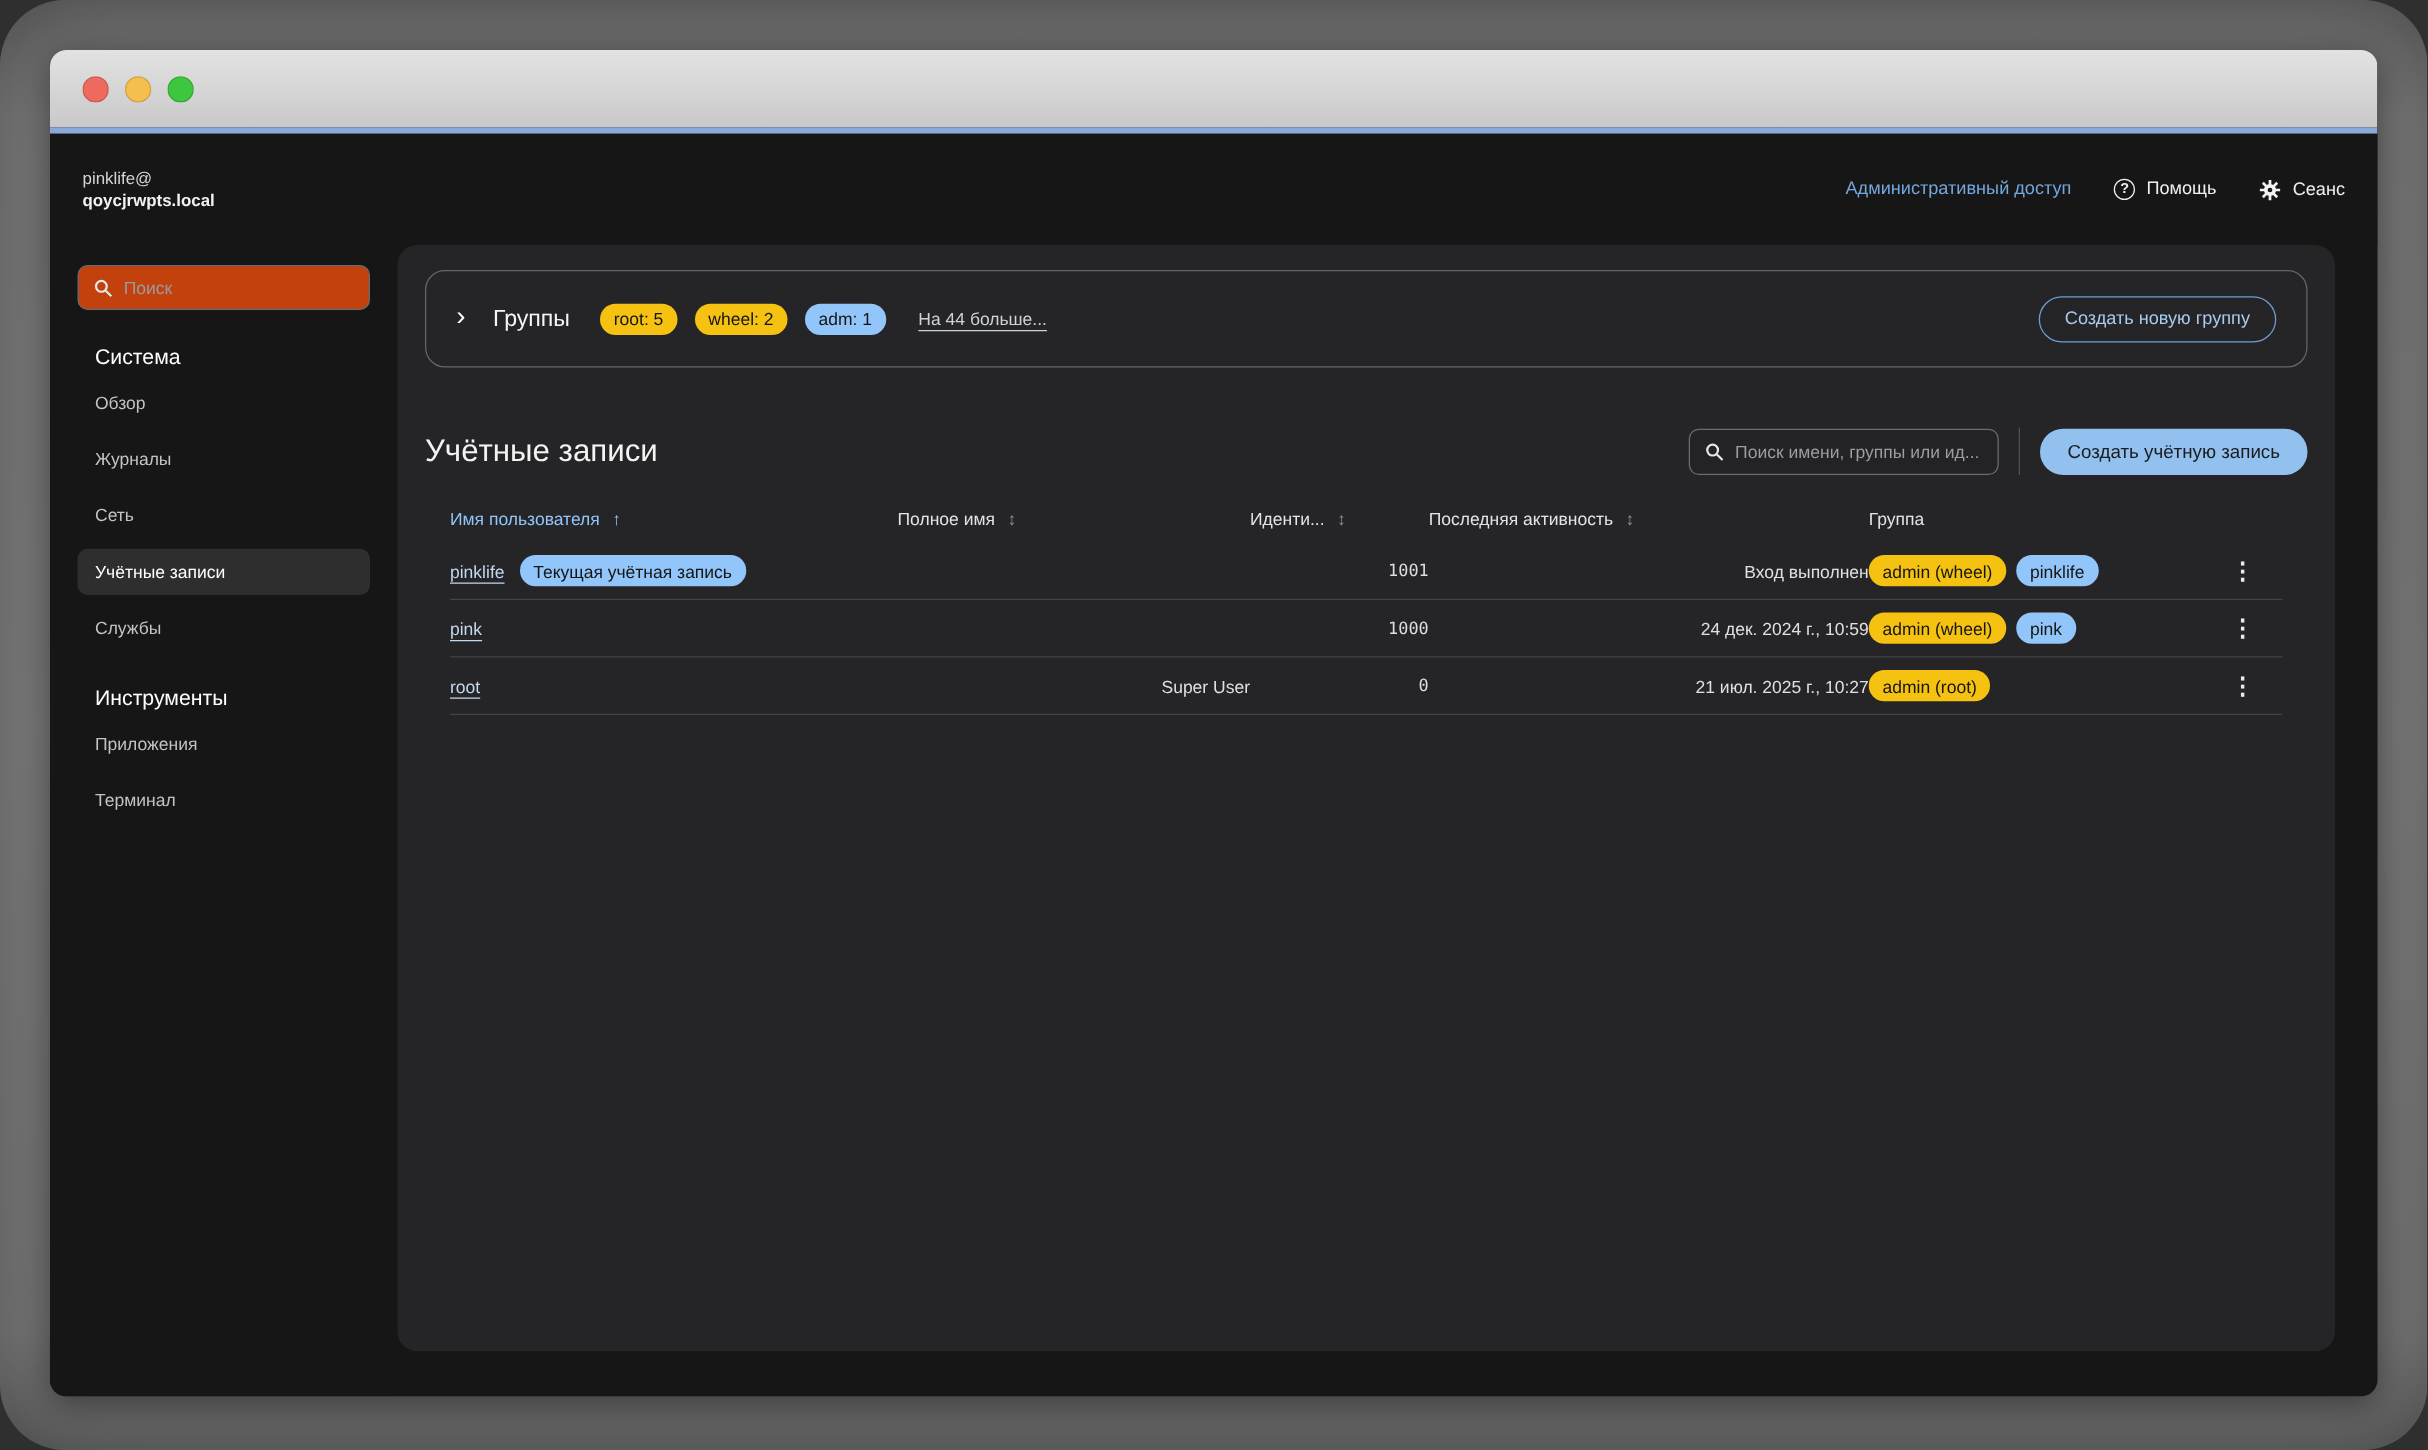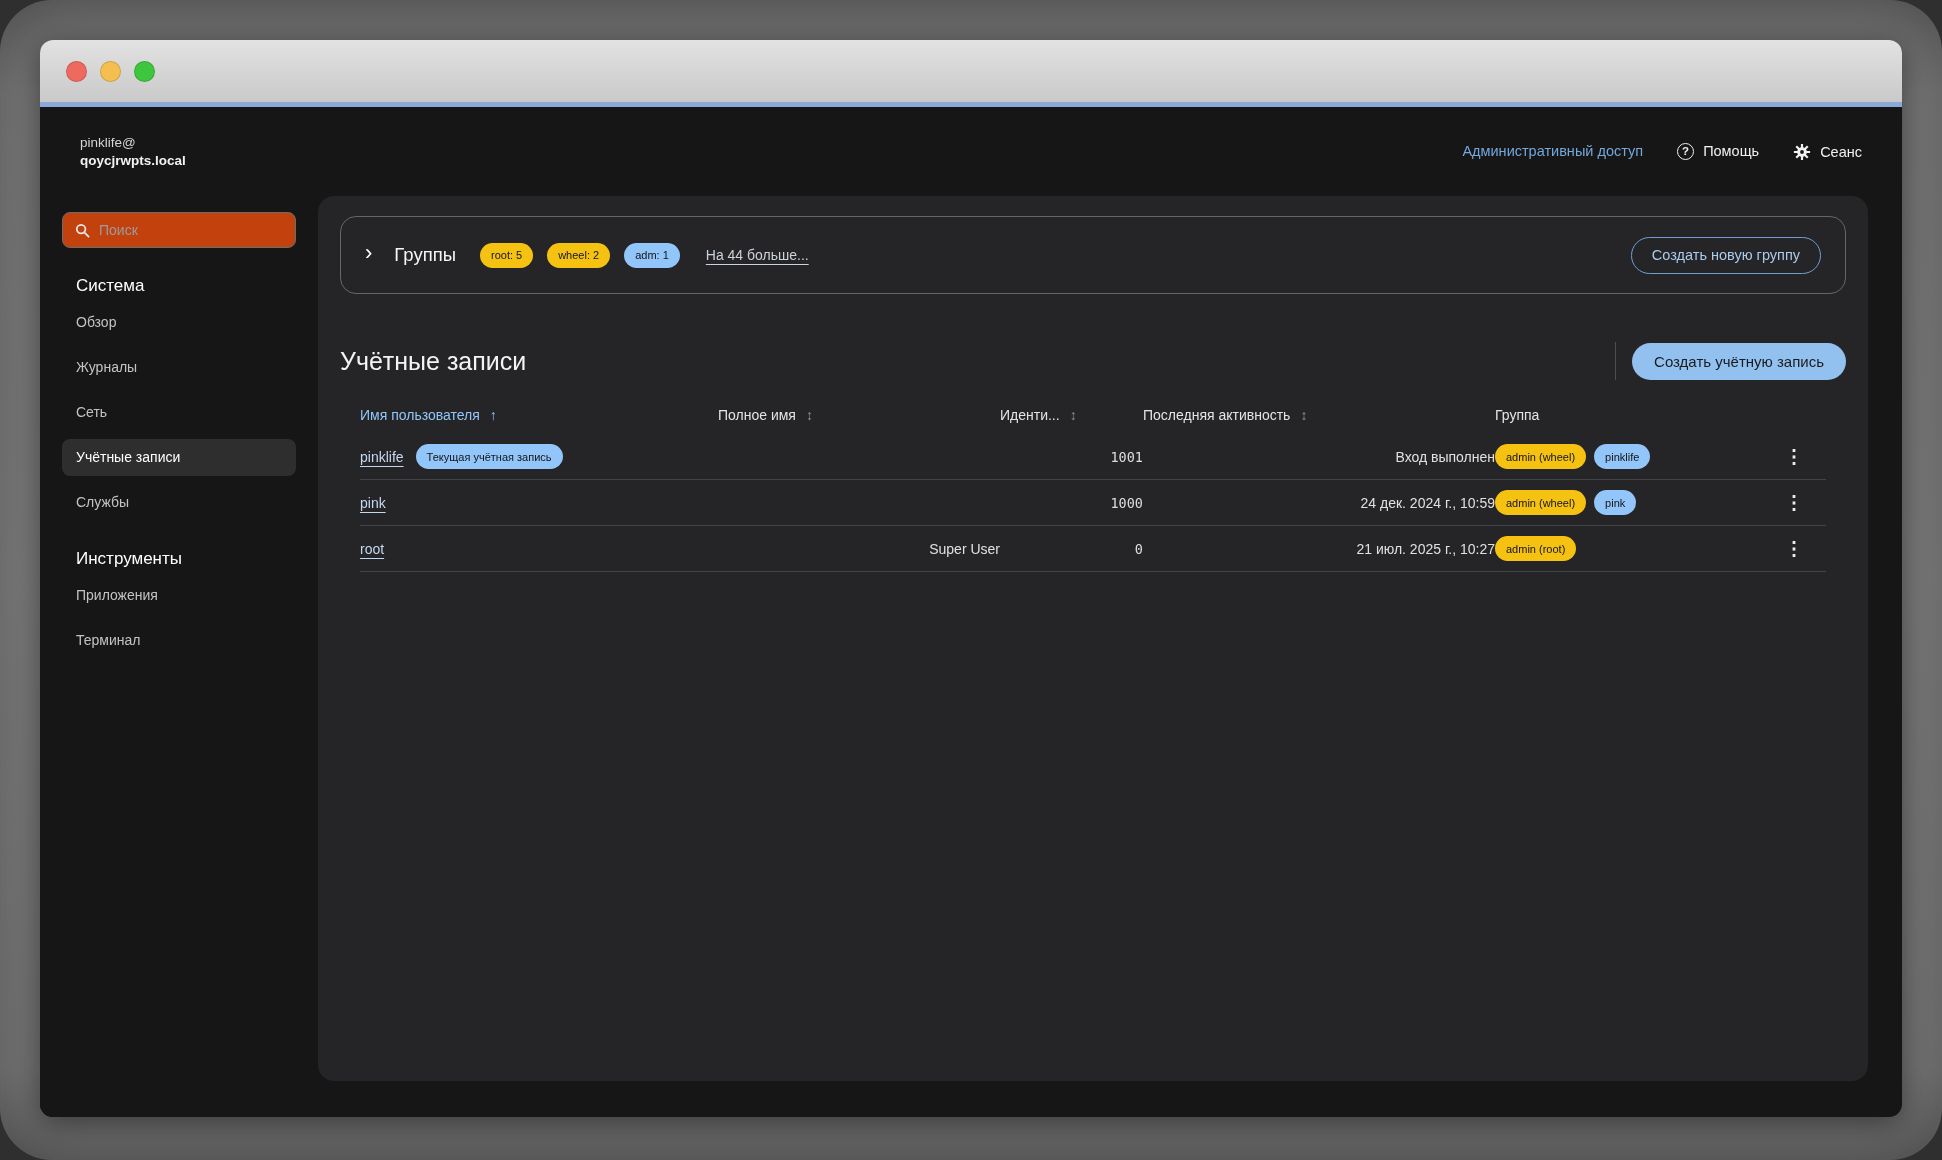--- a/index.html
+++ b/index.html
@@ -12,21 +12,21 @@
             border-radius:13px; overflow:hidden; background:#161616;
             box-shadow:0 6px 30px rgba(0,0,0,.5); }
   
   .titlebar { height:62px; background:linear-gradient(180deg,#e2e2e2,#c9c9c9);
               display:flex; align-items:center; padding-left:26px; gap:13px; }
   .tl { width:21px; height:21px; border-radius:50%; display:inline-block; border:1px solid rgba(0,0,0,.15); }
   .tl.red { background:#ee6a5f; } .tl.yellow { background:#f5bf4f; } .tl.green { background:#3ec63e; }
   .bluebar { height:5px; background:var(--titlebar-strip,#8ca8d8); }
   
   .masthead { height:89px; display:flex; align-items:center; justify-content:space-between;
-              padding:0 40px; background:#161616; }
+              padding:0 26px; background:#161616; }
   .brand { font-size:13.5px; line-height:18px; color:#d5d5d5; }
   .brand .host { font-weight:bold; color:#f2f2f2; }
   .head-actions { display:flex; align-items:flex-start; gap:34px; font-size:14.5px; color:#f0f0f0; }
   .admin-link { color:var(--link-blue,#73a7dd); cursor:pointer; text-decoration:none; }
   .head-item { display:flex; align-items:center; gap:9px; cursor:pointer; }
   .qicon { width:17px; height:17px; border-radius:50%; border:1.6px solid #f0f0f0; font-size:11.5px;
            font-weight:bold; display:inline-flex; align-items:center; justify-content:center; }
   
   .appbody { display:flex; height:921px; }
   .sidebar { width:278px; padding:16px 22px 0 22px; background:#161616; flex:none; }
@@ -41,21 +41,21 @@
   .nav-item.active { background:#2e2e2e; color:#ffffff; }
   .info-dot { position:absolute; right:6px; top:9px; width:15px; height:15px; border-radius:50%;
               background:#3d9af0; color:#fff; font-size:10.5px; font-weight:bold; font-style:italic;
               display:flex; align-items:center; justify-content:center; }
   
   .panel { width:1550px; height:885px; background:#252528; border-radius:16px; padding:0 22px; }
   .groups-card { margin-top:20px; height:78px; border:1px solid #63666a; border-radius:16px;
                  display:flex; align-items:center; padding:0 24px; gap:14px; }
   .chev { color:#ffffff; font-size:22px; line-height:1; cursor:pointer; padding:0 8px 4px 0; }
   .groups-title { color:#f5f5f5; font-size:18.5px; margin-right:10px; }
-  .badge { height:25px; border-radius:13px; padding:0 11px; font-size:11px; display:inline-flex;
+  .badge { height:25px; border-radius:13px; padding:0 11px; font-size:14px; display:inline-flex;
            align-items:center; color:#151515; white-space:nowrap; }
   .badge.yellow { background:var(--badge-yellow,#f5c211); }
   .badge.blue   { background:var(--badge-blue,#92c5f9); }
   .more-link { color:#ccd2d8; font-size:14px; text-decoration:underline; text-underline-offset:4px;
                margin-left:12px; cursor:pointer; }
   .spacer { flex:1; }
   .btn-outline { height:37px; padding:0 20px; border-radius:19px; border:1px solid #6f9fd2;
                  background:transparent; color:#a9cbec; font-size:14.5px; cursor:pointer;
                  font-family:"Liberation Sans",sans-serif; }
   
@@ -166,20 +166,27 @@
           <span class="badge yellow">wheel: 2</span>
           <span class="badge blue">adm: 1</span>
           <a class="more-link">На 44 больше...</a>
           <span class="spacer"></span>
           <button class="btn-outline">Создать новую группу</button>
         </div>
 
         <div class="acc-toolbar">
           <h1 class="acc-title">Учётные записи</h1>
           <div class="toolbar-right">
+            <div class="tb-search">
+              <svg class="icon-svg" width="15" height="15" viewBox="0 0 16 16">
+                <circle cx="6.5" cy="6.5" r="4.6" fill="none" stroke="#e8e8e8" stroke-width="1.9"></circle>
+                <line x1="10.2" y1="10.2" x2="15" y2="15" stroke="#e8e8e8" stroke-width="1.9"></line>
+              </svg>
+              <input type="text" placeholder="Поиск имени, группы или ид..." style="">
+            </div>
             <span class="tb-divider"></span>
             <button class="btn-primary">Создать учётную запись</button>
           </div>
         </div>
 
         <div class="acc-table">
           <div class="tr head">
             <span class="th sorted">
               <span>Имя пользователя</span>
               <span class="asc">↑</span>

